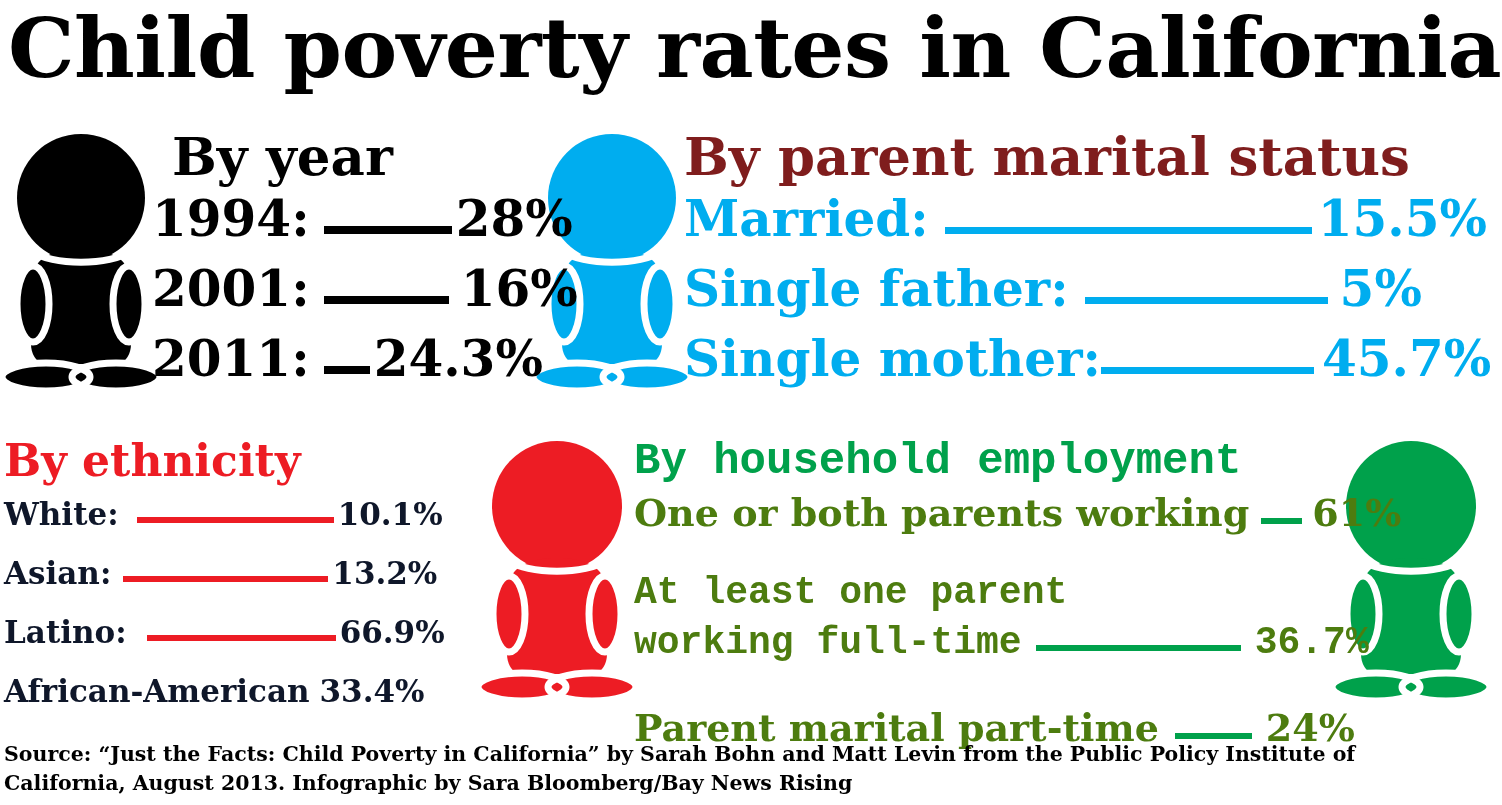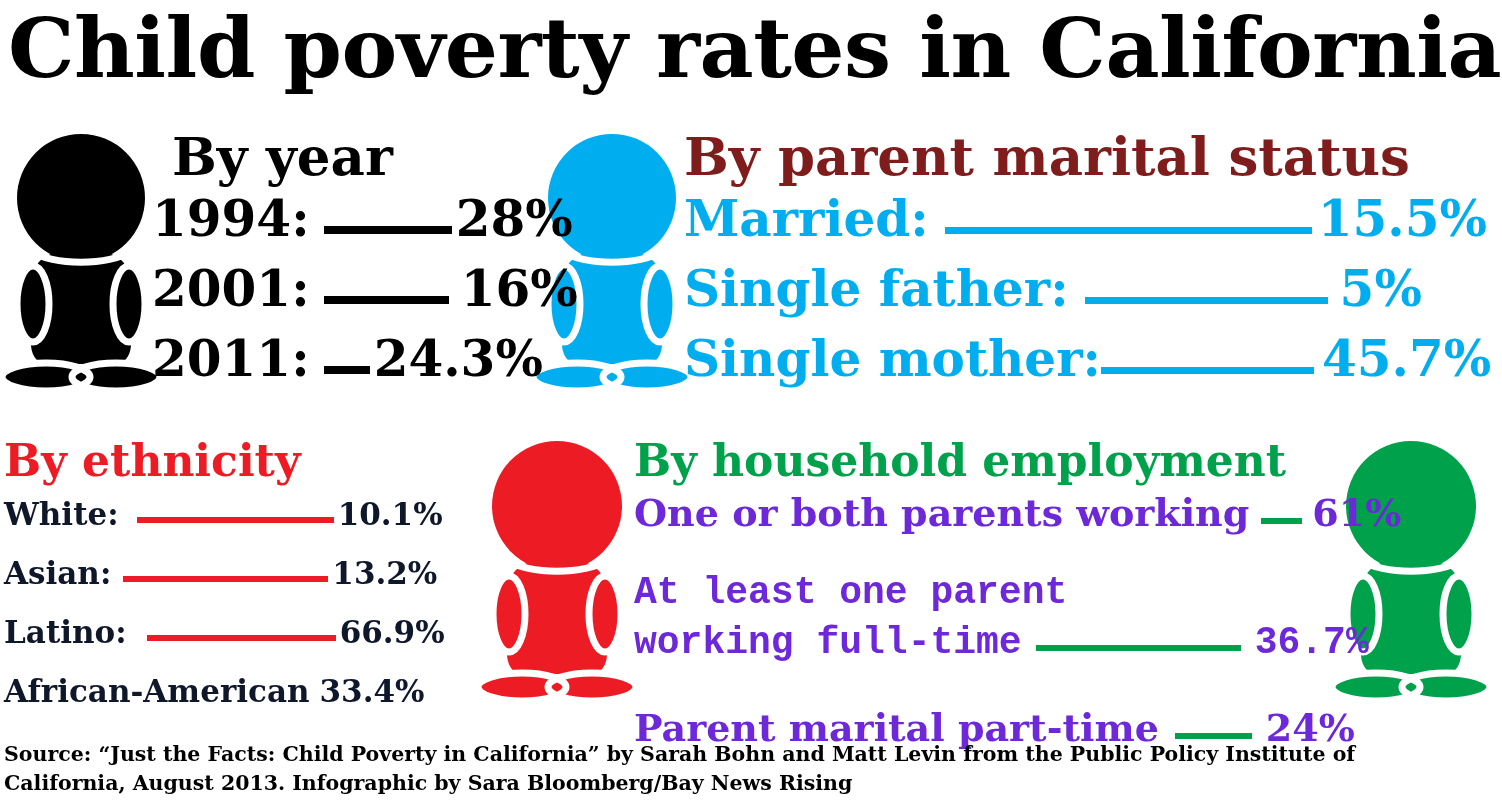--- a/index.html
+++ b/index.html
@@ -77,22 +77,22 @@
   #sec-marital .row .lead { border-bottom-width: 7px; border-color: #00ADEF; }
 
   
   #sec-ethnicity { left: 4px; top: 437px; }
   #sec-ethnicity .sec-heading { font-size: 44px; line-height: 48px; color: #ED1C24; }
   #sec-ethnicity .row { font-size: 31px; line-height: 59px; color: #0f172a; }
   #sec-ethnicity .row .lead { border-bottom-width: 6px; border-color: #ED1C24; }
 
   
   #sec-employment { left: 634px; top: 437px; }
-  #sec-employment .sec-heading { font-size: 44px; line-height: 48px; color: #00A14B; }
-  #sec-employment .row { font-size: 38px; line-height: 55px; color: #6d28d9; }
+  #sec-employment .sec-heading { font-size: 44px; line-height: 48px; color: #00A14B; font-family: Liberation Mono, monospace; }
+  #sec-employment .row { font-size: 38px; line-height: 55px; color: #4d7c0f; }
   #sec-employment .row .lead { border-bottom-width: 6px; border-color: #00A14B; }
   #sec-employment .row.two-line { line-height: 50px; font-family: Liberation Mono, monospace; }
 
   
   #source-note {
     position: absolute;
     left: 4px;
     top: 740px;
     width: 1420px;
     font-family: "DejaVu Serif", "Liberation Serif", serif;

